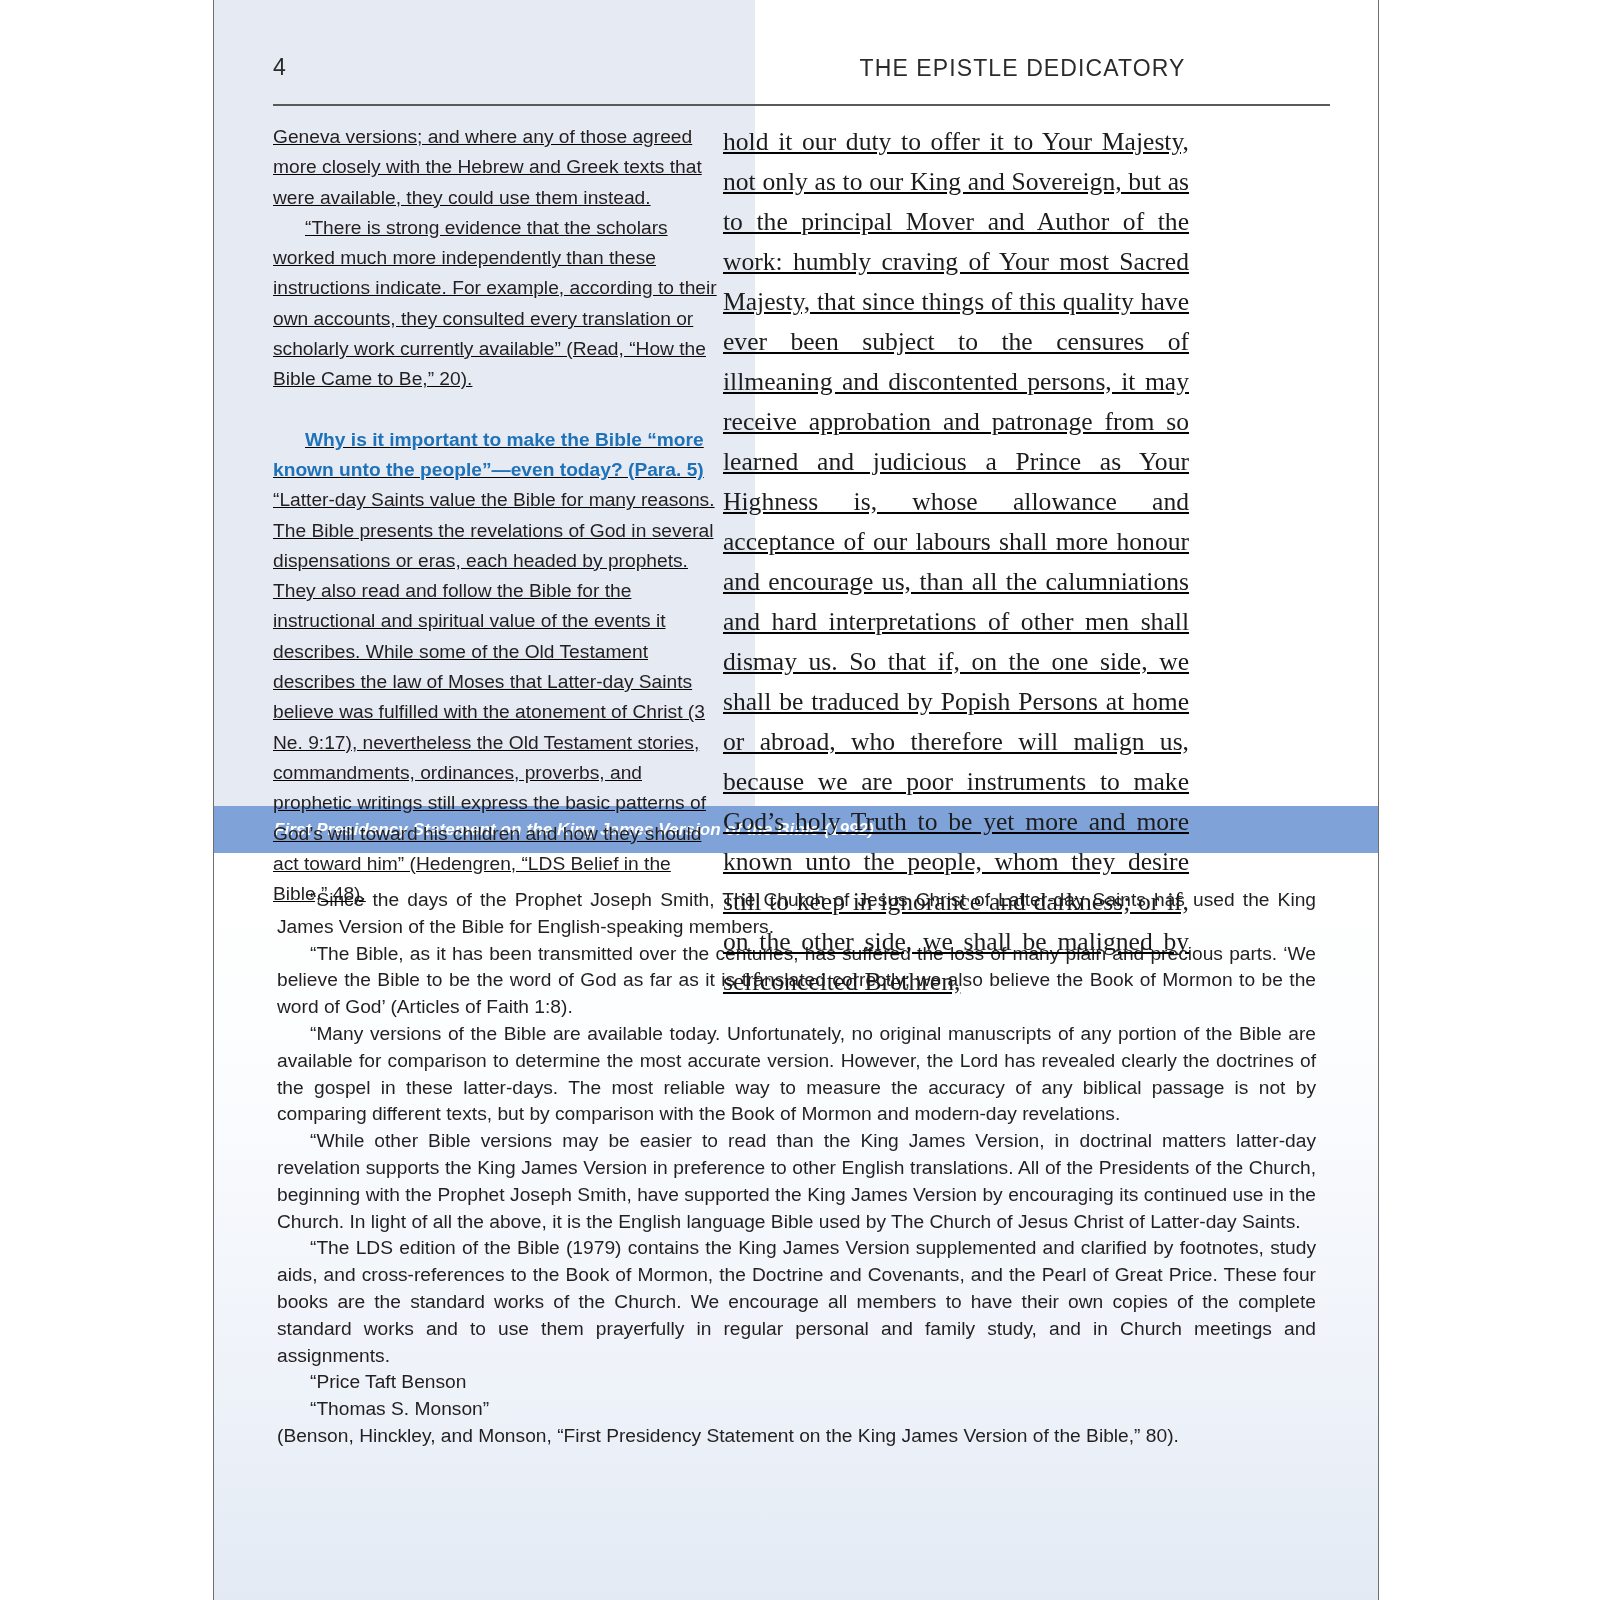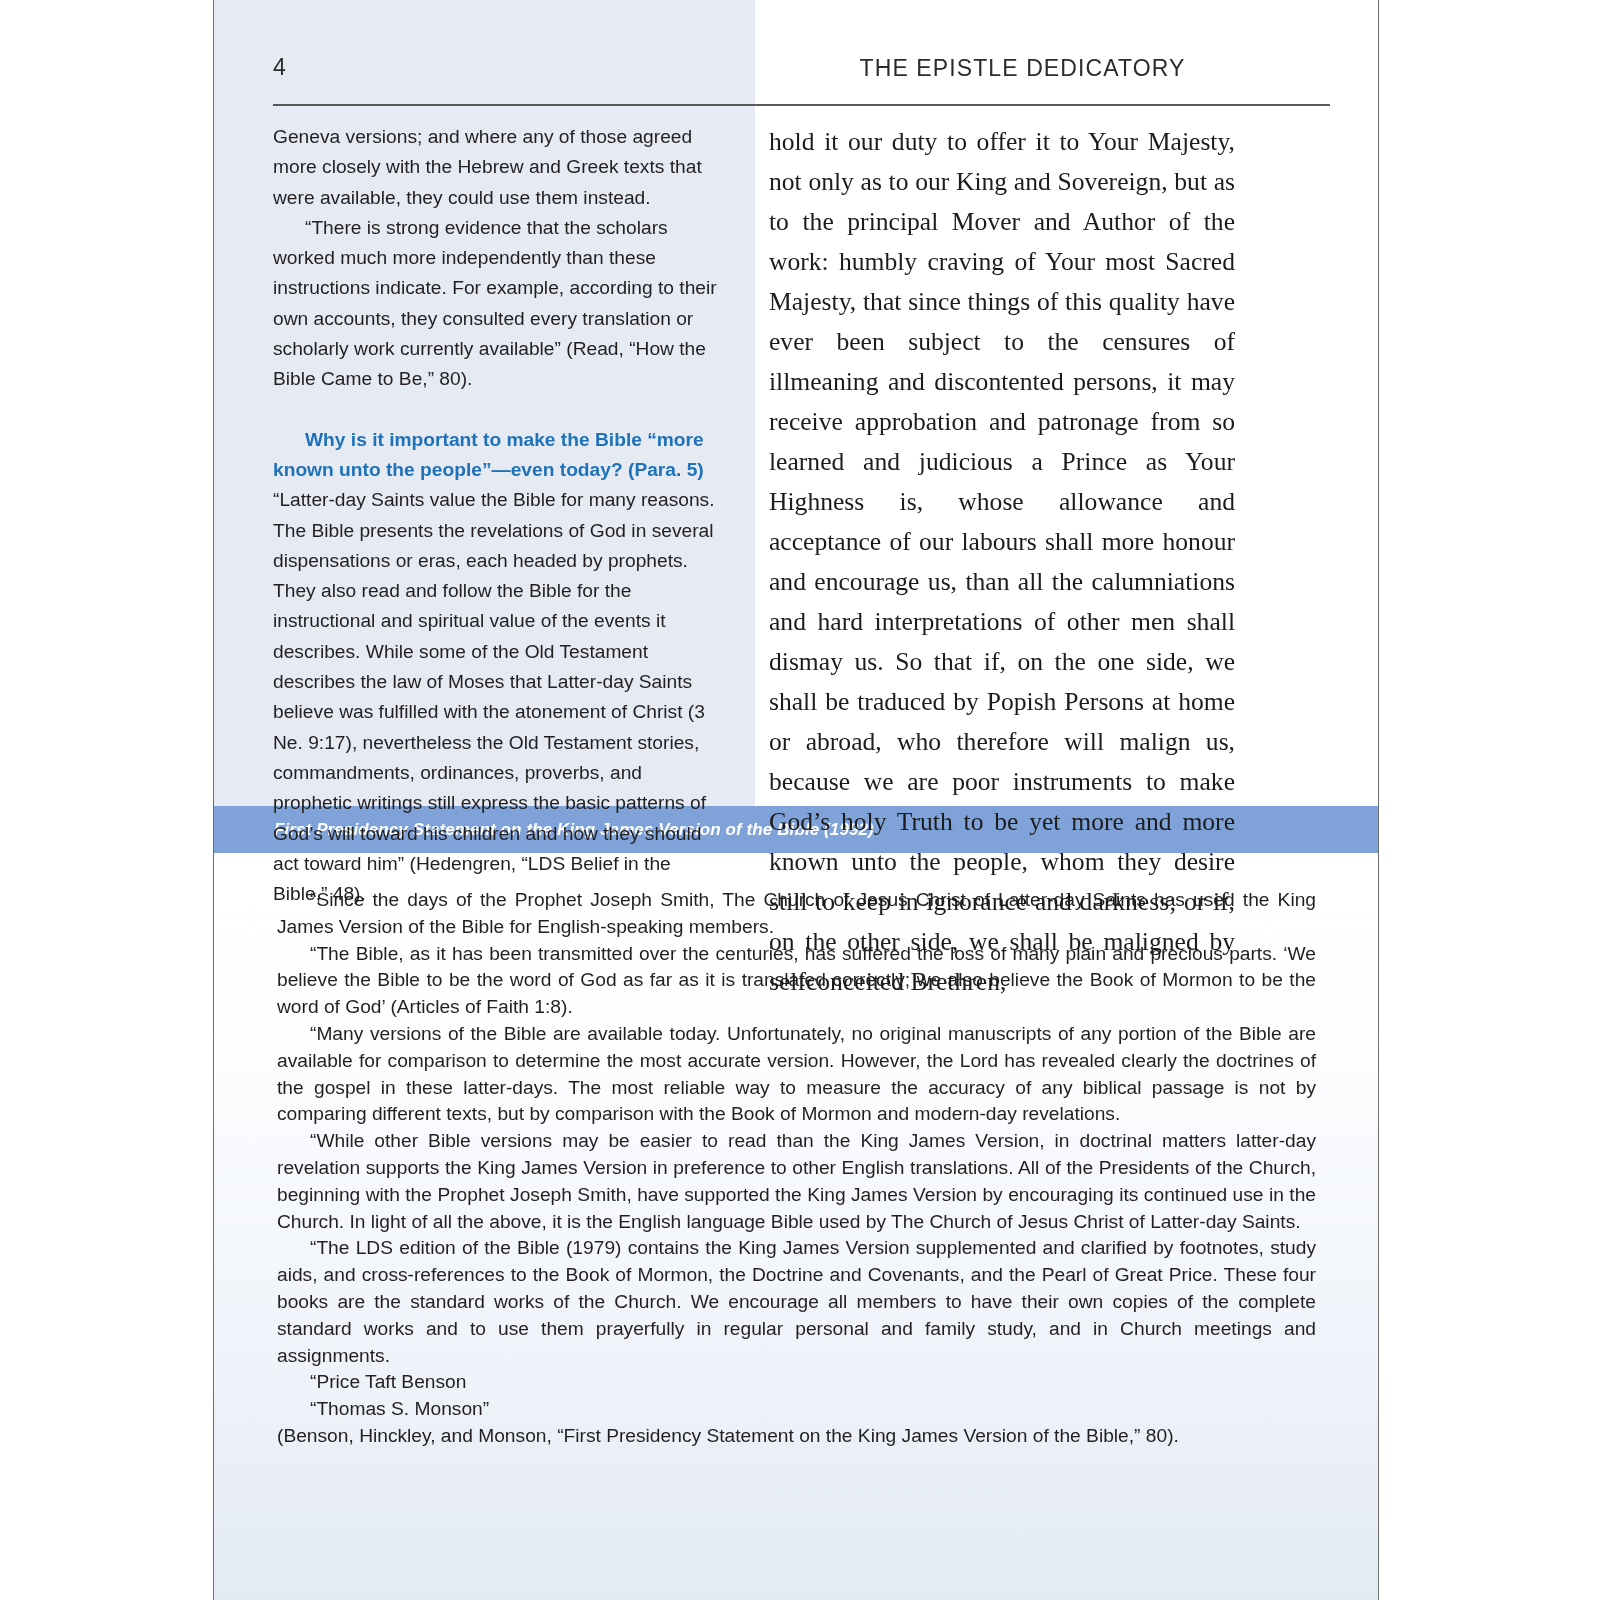--- a/index.html
+++ b/index.html
@@ -91,22 +91,22 @@
     position: absolute;
     left: 0;
     right: 0;
     top: 104px;
     height: 2px;
     background: #5a5a5a;
   }
 
   .columns {
     display: flex;
-    gap: 46px;
     padding-top: 18px;
+    text-decoration: underline;
   }
 
   .col-left {
     width: 450px;
     flex: 0 0 450px;
     font-size: 19.2px;
     line-height: 30.3px;
     color: #231f20;
     text-align: left;
   }
@@ -190,21 +190,21 @@
         <div class="running-head">
           <div class="folio">4</div>
           <div class="head-title">THE EPISTLE DEDICATORY</div>
           <div class="head-rule"></div>
         </div>
 
         <div class="columns">
 
           <div class="col-left">
             <p>Geneva versions; and where any of those agreed more closely with the Hebrew and Greek texts that were available, they could use them instead.</p>
-            <p class="indent">“There is strong evidence that the scholars worked much more independently than these instructions indicate. For example, according to their own accounts, they consulted every translation or scholarly work currently available” (Read, “How the Bible Came to Be,” 80).</p>
+            <p class="indent">“There is strong evidence that the scholars worked much more independently than these instructions indicate. For example, according to their own accounts, they consulted every translation or scholarly work currently available” (Read, “How the Bible Came to Be,” 20).</p>
             <p class="indent" style="margin-top:30px;"><span class="q-head">Why is it important to make the Bible “more known unto the people”—even today? (Para. 5)</span><span> “Latter-day Saints value the Bible for many reasons. The Bible presents the revelations of God in several dispensations or eras, each headed by prophets. They also read and follow the Bible for the instructional and spiritual value of the events it describes. While some of the Old Testament describes the law of Moses that Latter-day Saints believe was fulfilled with the atonement of Christ (3 Ne. 9:17), nevertheless the Old Testament stories, commandments, ordinances, proverbs, and prophetic writings still express the basic patterns of God’s will toward his children and how they should act toward him” (Hedengren, “LDS Belief in the Bible,” 48).</span></p>
           </div>
 
           <div class="col-right">
             <p>hold it our duty to offer it to Your Majesty, not only as to our King and Sovereign, but as to the principal Mover and Author of the work: humbly craving of Your most Sacred Majesty, that since things of this quality have ever been subject to the censures of illmeaning and discontented persons, it may receive approbation and patronage from so learned and judicious a Prince as Your Highness is, whose allowance and acceptance of our labours shall more honour and encourage us, than all the calumniations and hard interpretations of other men shall dismay us. So that if, on the one side, we shall be traduced by Popish Persons at home or abroad, who therefore will malign us, because we are poor instruments to make God’s holy Truth to be yet more and more known unto the people, whom they desire still to keep in ignorance and darkness; or if, on the other side, we shall be maligned by selfconceited Brethren,</p>
           </div>
 
         </div>
       </div>
     </div>

